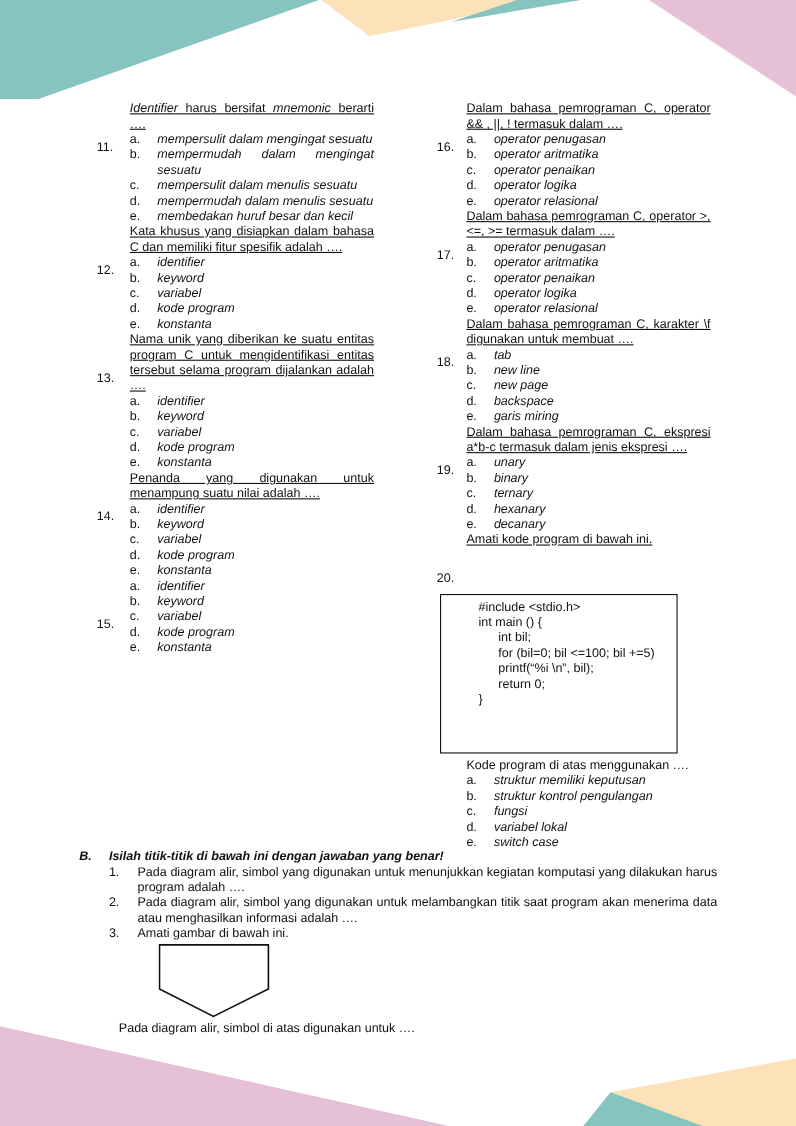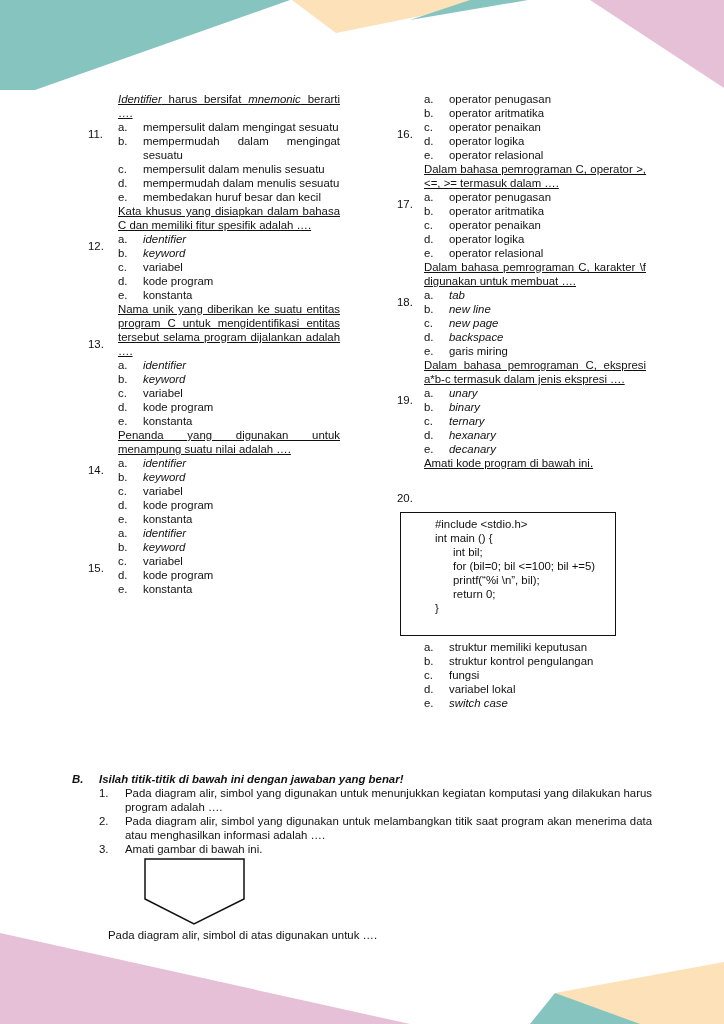--- a/index.html
+++ b/index.html
@@ -10,26 +10,26 @@
     .col { position: absolute; }
     .col-left { left: 88px; top: 92px; width: 252px; }
     .col-right { left: 397px; top: 92px; width: 249px; }
 
     .q { display: flex; }
     .q-num { width: 30px; flex: none; margin-top: 35px; }
     .q-body { flex: 1; }
     .q-text { text-align: justify; text-align-last: left; text-decoration: underline; }
     .opt { display: flex; }
     .opt-letter { width: 25px; flex: none; }
-    .opt-text { flex: 1; text-align: justify; }
+    .opt-text { flex: 1; text-align: justify; font-style: italic; }
     .it { font-style: italic; }
 
     .col-right .q-num { width: 27px; }
 
-    .code-box { border: 1.5px solid #111; width: 216px; margin: 7px 0 4px 3px; padding: 4px 0 4px 34px; height: 124px; }
+    .code-box { border: 1.5px solid #111; width: 216px; margin: 7px 0 4px 3px; padding: 4px 0 4px 34px; height: 145px; }
     .code-line { white-space: pre; line-height: 14px; }
     .code-indent { padding-left: 18px; }
 
     .section-b { position: absolute; left: 72px; top: 772px; width: 580px; }
     .sec-head { display: flex; font-weight: bold; font-style: italic; }
     .sec-letter { width: 27px; flex: none; }
     .b-list { padding-left: 27px; }
     .b-item { display: flex; }
     .b-num { width: 26px; flex: none; }
     .b-text { flex: 1; text-align: justify; }
@@ -190,20 +190,21 @@
         </div>
       </div>
     </div>
   </div>
 
 <div class="col col-right">
   <div id="right-col">
       <div class="q">
         <div class="q-num">16.</div>
         <div class="q-body">
+          <div class="q-text">Dalam bahasa pemrograman C, operator &amp;&amp; , ||, !   termasuk dalam ….</div>
           <div>
             <div class="opt">
               <span class="opt-letter">a.</span>
               <span class="opt-text">operator penugasan</span>
             </div>
             <div class="opt">
               <span class="opt-letter">b.</span>
               <span class="opt-text">operator aritmatika</span>
             </div>
             <div class="opt">
@@ -316,20 +317,21 @@
   <div class="code-box" id="code-box">
       <div class="code-line">#include &lt;stdio.h&gt;</div>
       <div class="code-line">int main () {</div>
       <div class="code-line code-indent">int bil;</div>
       <div class="code-line code-indent">for (bil=0; bil &lt;=100; bil +=5)</div>
       <div class="code-line code-indent">printf(“%i \n”, bil);</div>
       <div class="code-line code-indent">return 0;</div>
       <div class="code-line">}</div>
     </div>
   <div style="padding-left:27px">
+    <div>Kode program di atas menggunakan ….</div>
     <div id="q20-opts">
         <div class="opt">
           <span class="opt-letter">a.</span>
           <span class="opt-text">struktur memiliki keputusan</span>
         </div>
         <div class="opt">
           <span class="opt-letter">b.</span>
           <span class="opt-text">struktur kontrol pengulangan</span>
         </div>
         <div class="opt">

